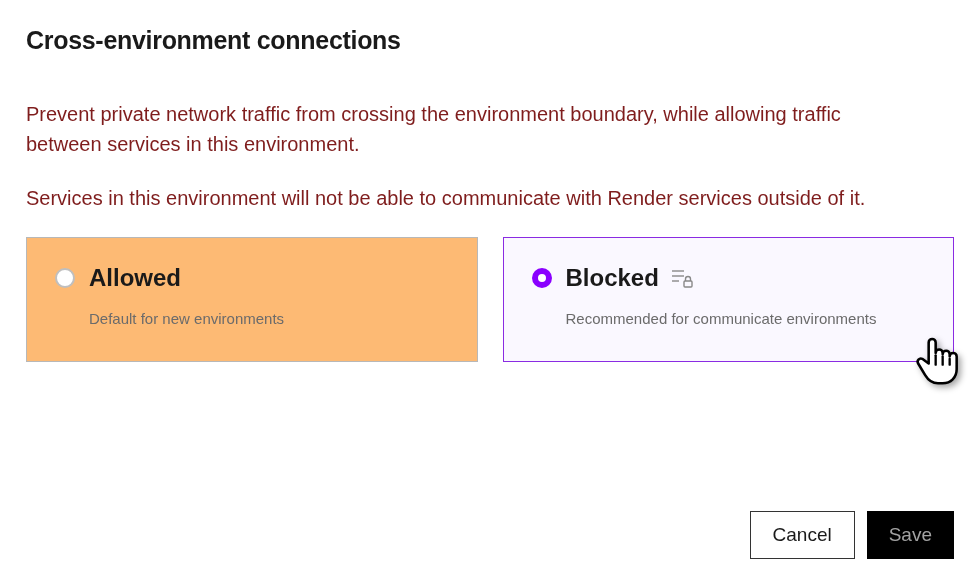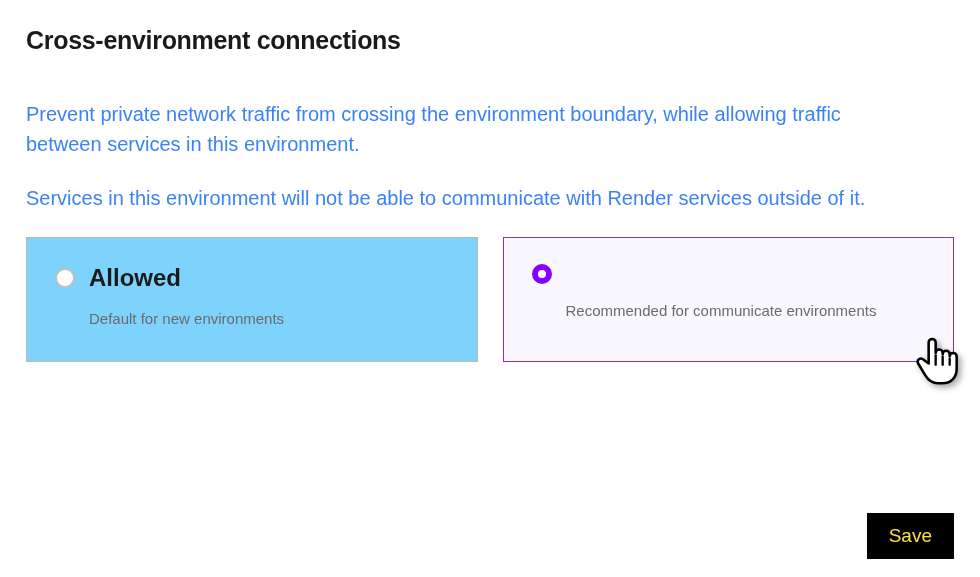--- a/index.html
+++ b/index.html
@@ -17,38 +17,38 @@
     }
     .page-title {
       font-size: 25px;
       font-weight: 700;
       letter-spacing: -0.3px;
       margin-bottom: 44px;
     }
     .description {
       font-size: 20px;
       line-height: 1.5;
-      color: #3b82f6;
+      color: #7f1d1d;
       max-width: 870px;
       margin-bottom: 24px;
     }
     .description:last-of-type {
     }
     .options-row {
       display: flex;
       gap: 25px;
       margin-bottom: 60px;
       position: relative;
     }
     .option-card {
       flex: 1;
       border: 1px solid #b8b8b8;
       padding: 26px 28px 34px 28px;
       cursor: pointer;
-      background: #7dd3fc;
+      background: #fdba74;
     }
     .option-card.selected {
       border: 1px solid #8a2be2;
       background: #faf8ff;
     }
     .option-header {
       display: flex;
       align-items: center;
       gap: 14px;
       margin-bottom: 18px;
@@ -98,21 +98,21 @@
       font-family: inherit;
       border: none;
     }
     .btn-cancel {
       background: #fff;
       border: 1px solid #333;
       color: #1a1a1a;
     }
     .btn-save {
       background: #000;
-      color: #fde047;
+      color: #a3a3a3;
     }
     .cursor-hand {
       position: absolute;
       right: -12px;
       bottom: -26px;
       width: 56px;
       height: 56px;
       pointer-events: none;
       filter: drop-shadow(3px 3px 3px rgba(0,0,0,0.35));
     }
@@ -131,28 +131,41 @@
     <div class="option-header">
       <span class="radio-circle"></span>
       <span class="option-title">Allowed</span>
     </div>
     <div class="option-sub">Default for new environments</div>
   </div>
 
   <div class="option-card selected">
     <div class="option-header">
       <span class="radio-circle checked"></span>
+      <span class="option-title">
+        <span>Blocked</span>
+        <span class="lock-list-icon">
+          <svg width="22" height="20" viewBox="0 0 22 20" fill="none" stroke="currentColor" stroke-width="1.4">
+            <line x1="1" y1="3" x2="13" y2="3"></line>
+            <line x1="1" y1="8" x2="13" y2="8"></line>
+            <line x1="1" y1="13" x2="8" y2="13"></line>
+            <rect x="13" y="13" width="8" height="6" rx="1"></rect>
+            <path d="M14.5 13 v-2 a2.5 2.5 0 0 1 5 0 v2" fill="none"></path>
+          </svg>
+        </span>
+      </span>
     </div>
     <div class="option-sub">Recommended for communicate environments</div>
 
     <svg class="cursor-hand" viewBox="0 0 48 48">
       <path d="M16 22 V9 a3 3 0 0 1 6 0 V18 a3 3 0 0 1 6 0 V19 a3 3 0 0 1 6 0 V21 a3 3 0 0 1 6 0 V32 c0 7 -5 12 -12 12 h-4 c-5 0 -8 -2 -11 -7 l-6 -10 c-1.5 -2.5 1 -5 3.5 -4 L16 27 Z" fill="#ffffff" stroke="#000" stroke-width="2.2" stroke-linejoin="round"></path>
       <line x1="22" y1="20" x2="22" y2="28" stroke="#000" stroke-width="2" stroke-linecap="round"></line>
       <line x1="28" y1="21" x2="28" y2="28" stroke="#000" stroke-width="2" stroke-linecap="round"></line>
       <line x1="34" y1="23" x2="34" y2="28" stroke="#000" stroke-width="2" stroke-linecap="round"></line>
     </svg>
   </div>
 
 </div>
 
 <div class="buttons-row">
+  <button class="btn btn-cancel">Cancel</button>
   <button class="btn btn-save">Save</button>
 </div>
 
 </body></html>

